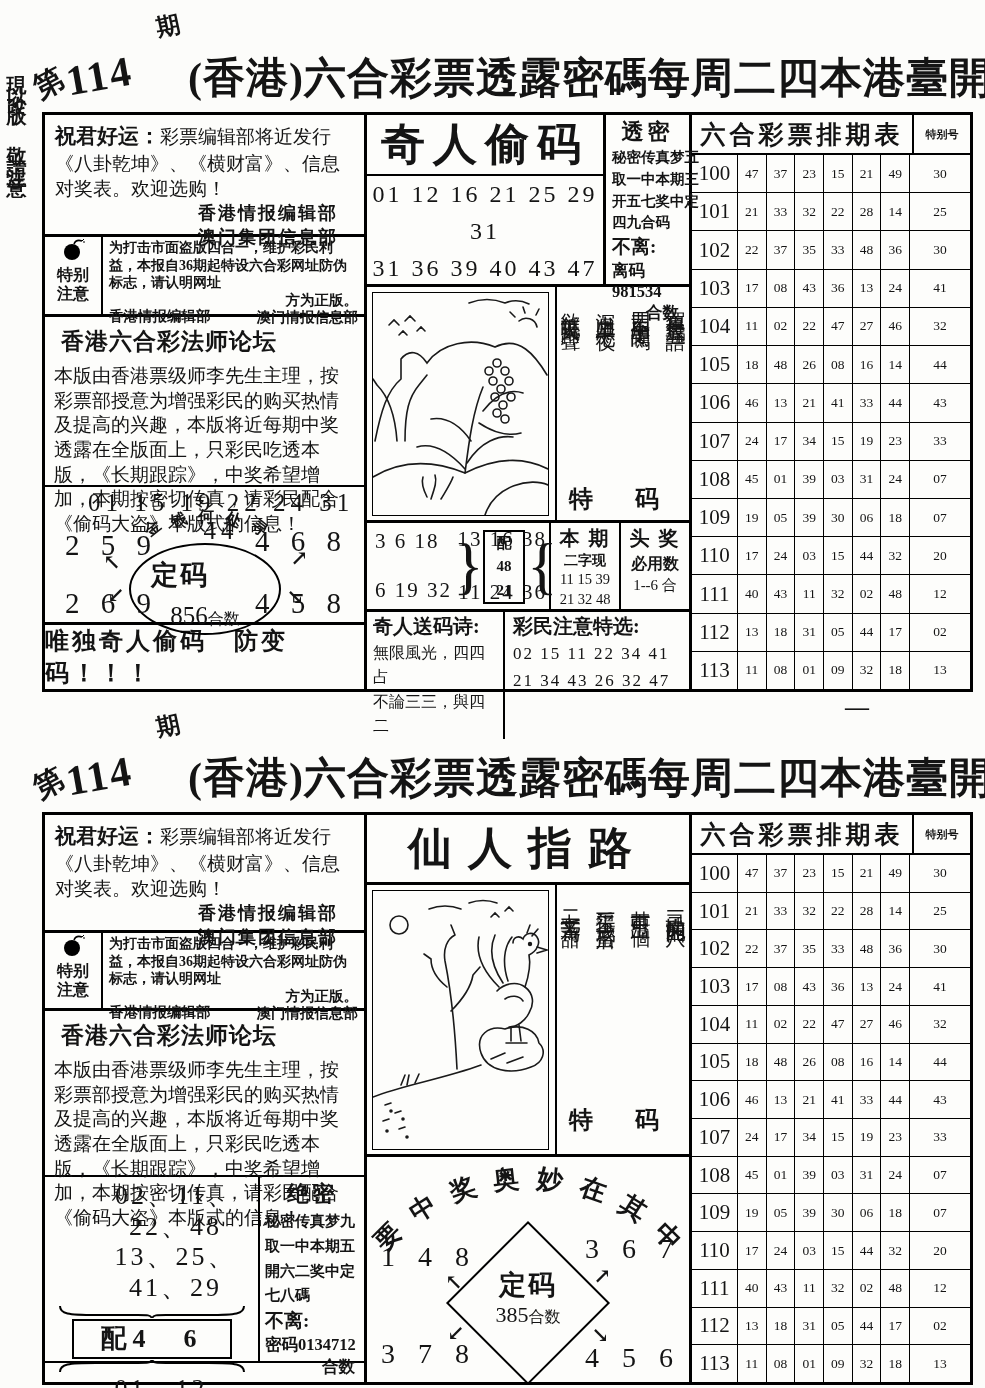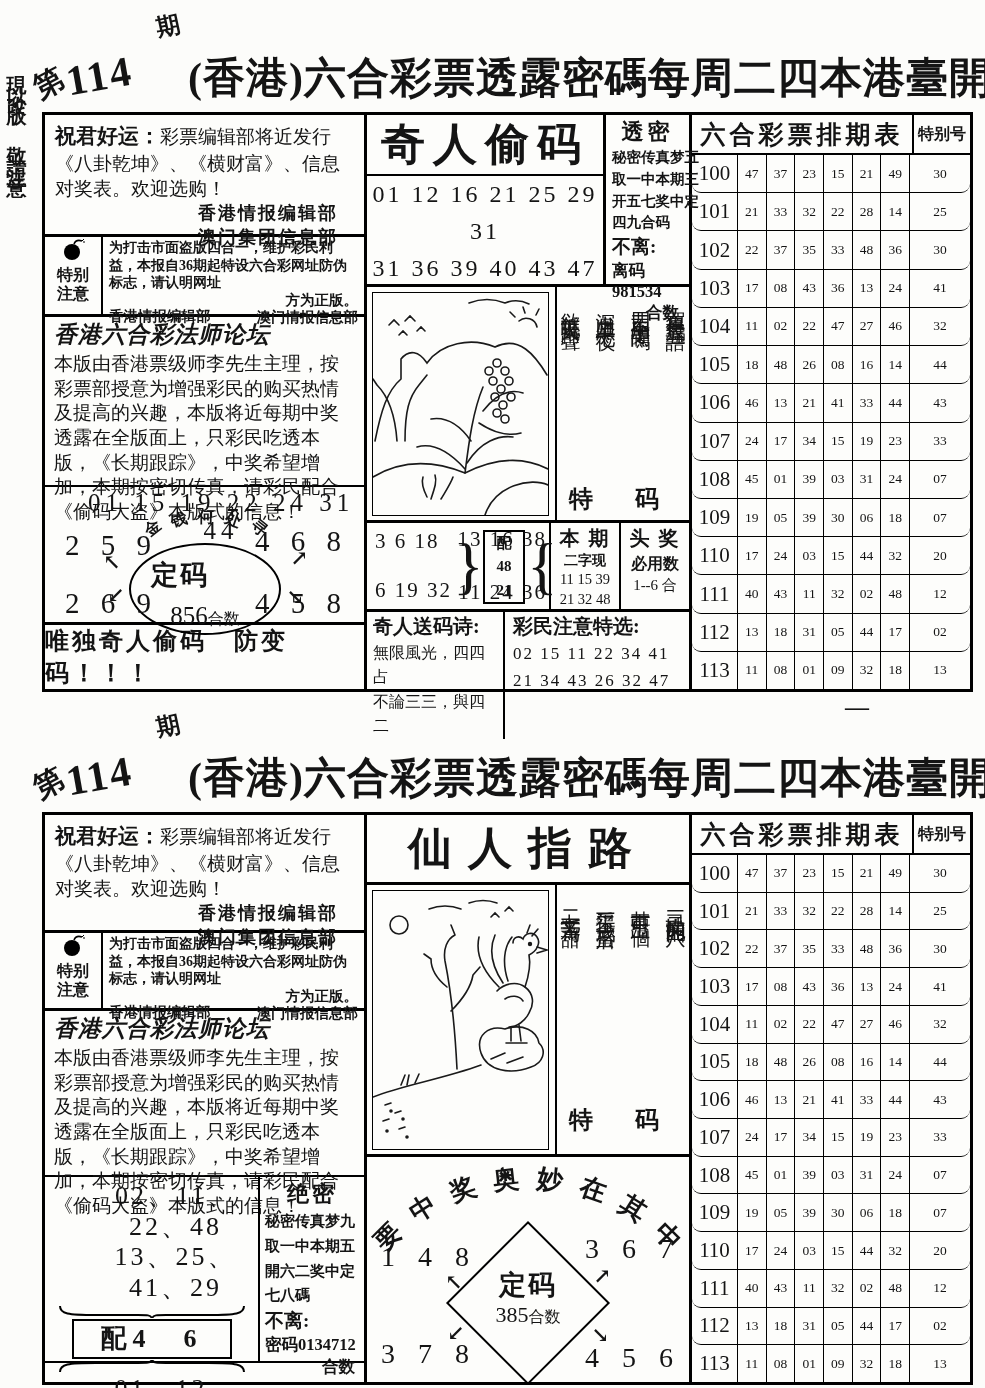--- a/index.html
+++ b/index.html
@@ -27,21 +27,21 @@
   .greeting p{margin:0;font-size:19px;line-height:1.32;}
   .greeting .lead{font-size:21px;font-weight:bold;}
   .sig{font-weight:900;font-size:18px;text-align:right;padding-right:16px;line-height:1.35;letter-spacing:2px;}
   .notice{border-bottom:3px solid #000;display:flex;box-sizing:border-box;}
   .notice-label{width:58px;border-right:2.5px solid #000;text-align:center;font-size:16px;font-weight:bold;line-height:1.2;padding-top:2px;box-sizing:border-box;}
   .notice-body{flex:1;padding:2px 6px;box-sizing:border-box;}
   .notice-body p{margin:0;font-size:14px;font-weight:bold;line-height:1.25;}
   .notice-foot{display:flex;justify-content:space-between;font-size:14.5px;font-weight:bold;align-items:flex-end;}
   .notice-right{text-align:right;line-height:1.2;}
   .forum{border-bottom:2.5px solid #000;padding:2px 9px;box-sizing:border-box;}
-  .forum h3{margin:0;font-size:23px;letter-spacing:1px;font-style:italic;}
+  .forum h3{margin:7px;font-size:23px;letter-spacing:1px;}
   .forum p{margin:2px 0 0 0;font-size:19px;line-height:1.3;}
   .numblock{position:relative;border-bottom:3px solid #000;box-sizing:border-box;}
   .lucky-row{position:absolute;top:2px;left:0;right:0;text-align:center;font-size:25px;letter-spacing:5px;font-weight:500;margin-left:33px;}
   .trip{position:absolute;font-size:29px;letter-spacing:7px;font-weight:500;}
   .ellipse{position:absolute;left:84px;top:56px;width:152px;height:92px;border:2.5px solid #000;border-radius:50%;box-sizing:border-box;}
   .ellipse .ctitle{margin:12px 0 0 20px;font-size:27px;font-weight:900;letter-spacing:2px;}
   .ellipse .csub{position:absolute;bottom:3px;left:0;right:0;text-align:center;}
   .csub .n{font-size:25px;}
   .csub .t{font-size:16px;}
   .arrow{position:absolute;font-size:21px;font-weight:bold;}
@@ -82,23 +82,23 @@
   .songma{width:138px;border-right:2.5px solid #000;padding:1px 6px;box-sizing:border-box;}
   .songma h4,.texuan h4{margin:0;font-size:20px;}
   .songma p{margin:1px 0 0 0;font-size:16px;line-height:1.5;}
   .texuan{flex:1;padding:1px 8px;box-sizing:border-box;}
   .texuan p{margin:1px 0 0 0;font-size:17px;letter-spacing:2px;line-height:1.5;}
 
   
   .sched-header{height:40px;border-bottom:2.5px solid #000;display:flex;box-sizing:border-box;}
   .sched-title{flex:1;display:flex;align-items:center;justify-content:center;font-size:25px;font-weight:900;letter-spacing:4px;}
   .sched-special{width:58px;border-left:2px solid #000;display:flex;align-items:center;justify-content:center;
-                 font-size:16px;font-weight:bold;box-sizing:border-box;}
+                 font-size:11px;font-weight:bold;box-sizing:border-box;}
   .sched-rows{flex:1;display:flex;flex-direction:column;}
-  .t-row{flex:1;display:flex;border-bottom:1.5px solid #000;box-sizing:border-box;border-radius:9px;}
+  .t-row{flex:1;display:flex;border-bottom:1.5px solid #000;box-sizing:border-box;}
   .t-row:last-child{border-bottom:none;}
   .c-period{width:46px;display:flex;align-items:center;justify-content:center;font-size:21px;border-right:1.5px solid #000;box-sizing:border-box;}
   .c-num{flex:1;display:flex;align-items:center;justify-content:center;font-size:13.5px;border-right:1px solid #000;box-sizing:border-box;}
   .c-special{width:60px;display:flex;align-items:center;justify-content:center;font-size:13.5px;box-sizing:border-box;}
 
   
   .xianren{height:70px;border-bottom:3px solid #000;display:flex;align-items:center;justify-content:center;
            font-size:44px;font-weight:900;letter-spacing:16px;box-sizing:border-box;}
   .quads{border-bottom:2.5px solid #000;display:flex;box-sizing:border-box;}
   .quad-nums{flex:1;position:relative;text-align:center;padding-top:4px;}

